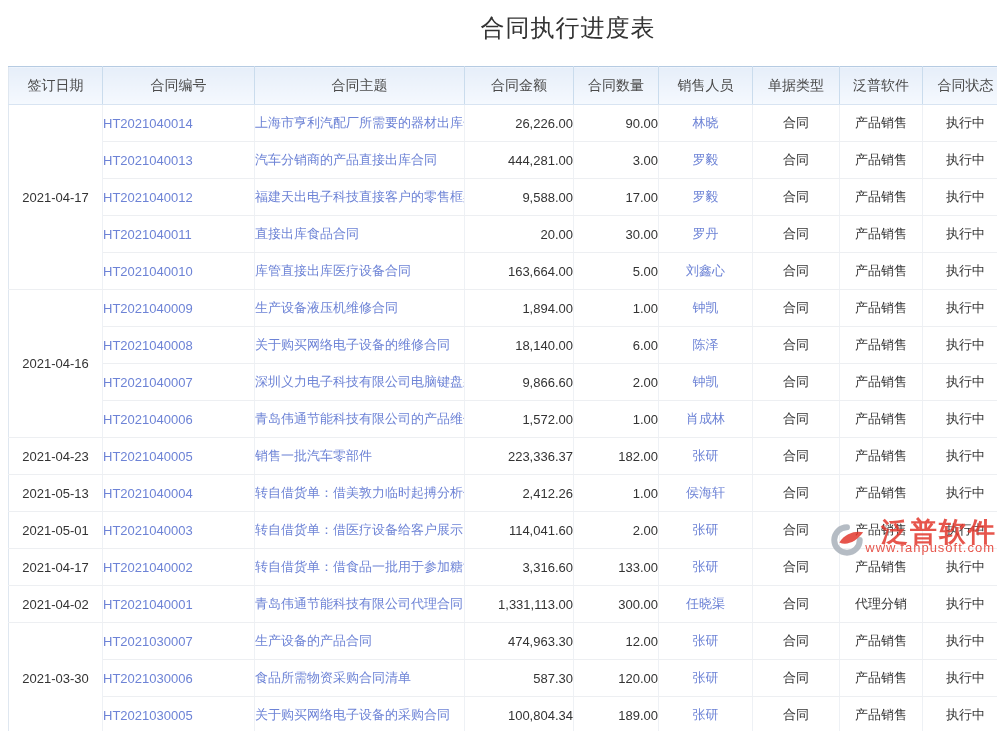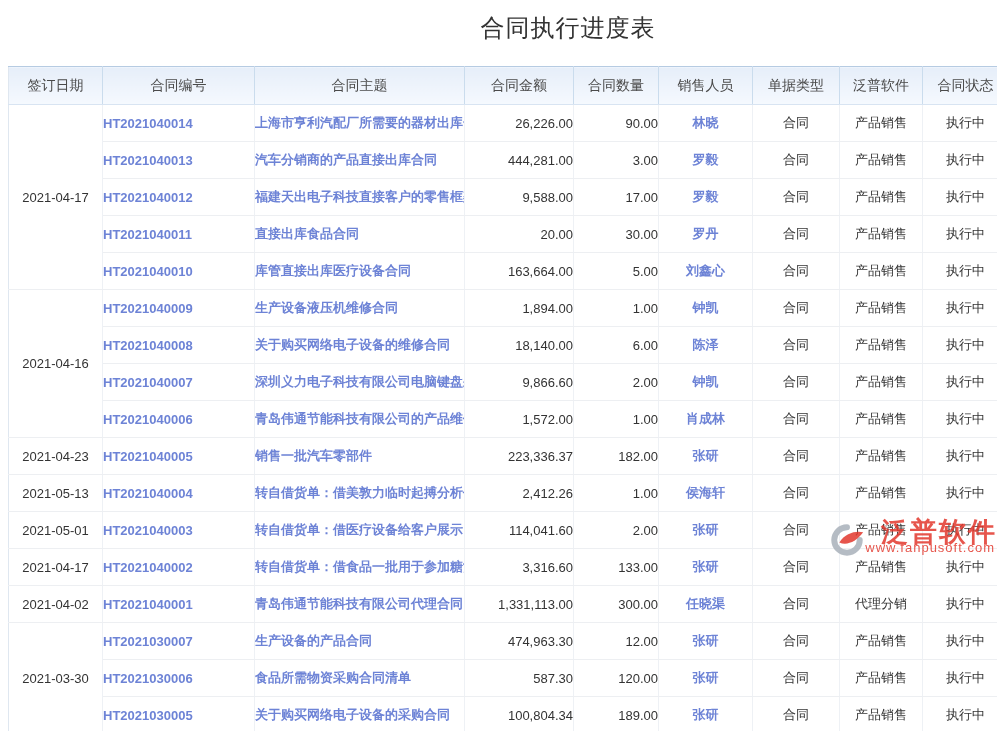--- a/index.html
+++ b/index.html
@@ -56,21 +56,21 @@
     border-right: 1px solid #eef1f5;
     padding: 0;
     white-space: nowrap;
     overflow: hidden;
     vertical-align: middle;
   }
   td.al-center, th.al-center { text-align: center; }
   td.al-left   { text-align: left;  padding-left: 10px; }
   td.al-right  { text-align: right; padding-right: 15px; }
   td.c-quantity { padding-right: 17px; margin-top: 20px; }
-  .cell-link { color: #6d83d6; cursor: pointer; text-decoration: none; font-weight: bold; }
+  .cell-link { color: #6d83d6; cursor: pointer; text-decoration: none; }
 
   .watermark {
     position: absolute;
     right: 0; bottom: 0;
     display: flex;
     align-items: flex-start;
     opacity: 0.85;
     pointer-events: none;
   }
   .wm-logo { margin-top: 4px; margin-right: 1px; }

